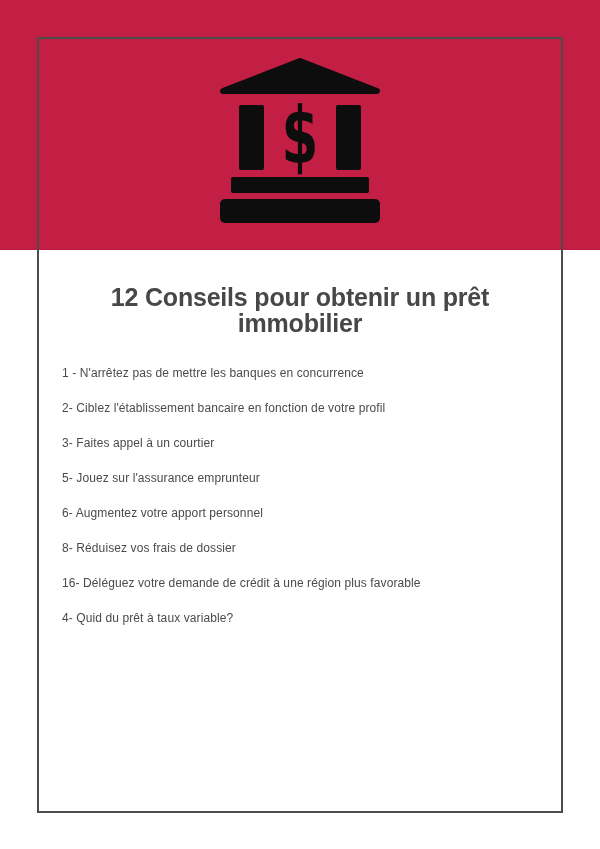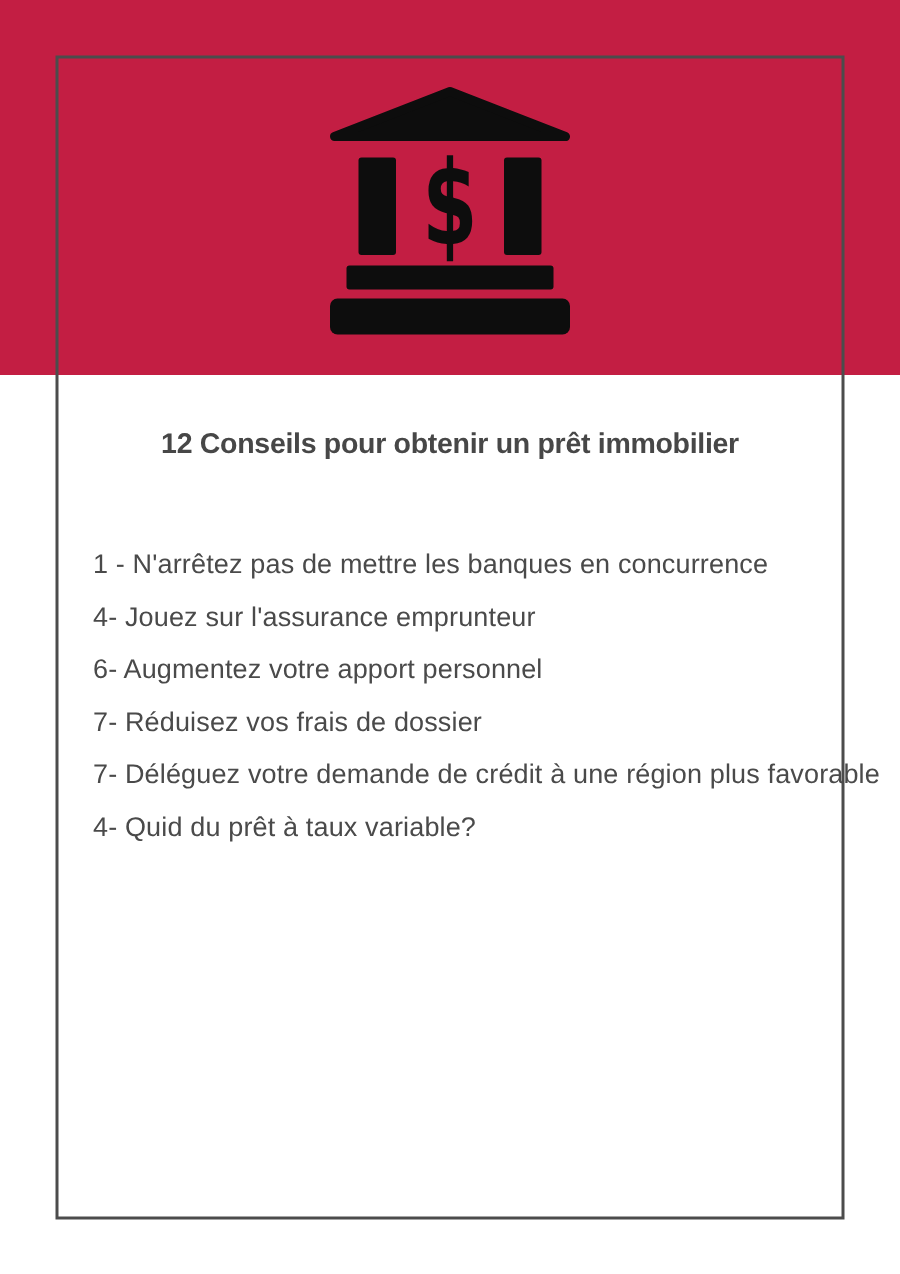--- a/index.html
+++ b/index.html
@@ -32,33 +32,33 @@
     background:transparent;
   }
   .bank-icon{
     position:absolute;left:220px;top:57px;
     width:160px;height:168px;
   }
   .page-title{
     position:absolute;left:65px;top:284px;
     width:470px;
     text-align:center;
-    font-size:19px;line-height:26px;
+    font-size:25px;line-height:26px;
     font-weight:bold;
     letter-spacing:-0.2px;
     color:var(--title-text);
   }
   .tips-list{
     position:absolute;left:62px;top:366px;
     width:505px;
   }
   .tip-item{
     height:16px;
     margin-bottom:19px;
-    font-size:18px;
+    font-size:12px;
     font-weight:500;
     color:var(--body-text);
     white-space:nowrap;
     letter-spacing:0.1px;
   }
 </style>
 </head>
 <body>
 
 <div class="page">
@@ -75,20 +75,22 @@
       <text x="80" y="106" text-anchor="middle" stroke="none" transform="translate(80 0) scale(0.68 1) translate(-80 0)" style="font-family:'DejaVu Sans',sans-serif;font-weight:bold;font-size:78px;">$</text>
       <rect x="11" y="120" width="138" height="16" rx="2" stroke="none"></rect>
       <rect x="0" y="142" width="160" height="24" rx="5" stroke="none"></rect>
     </g>
   </svg>
 
   <h1 class="page-title">12 Conseils pour obtenir un prêt immobilier</h1>
 
   <div class="tips-list">
     <div class="tip-item">1 - N'arrêtez pas de mettre les banques en concurrence</div>
-    <div class="tip-item">4- Jouez sur l'assurance emprunteur</div>
+    <div class="tip-item">2- Ciblez l'établissement bancaire en fonction de votre profil</div>
+    <div class="tip-item">3- Faites appel à un courtier</div>
+    <div class="tip-item">5- Jouez sur l'assurance emprunteur</div>
     <div class="tip-item">6- Augmentez votre apport personnel</div>
-    <div class="tip-item">7- Réduisez vos frais de dossier</div>
-    <div class="tip-item">7- Déléguez votre demande de crédit à une région plus favorable</div>
+    <div class="tip-item">8- Réduisez vos frais de dossier</div>
+    <div class="tip-item">16- Déléguez votre demande de crédit à une région plus favorable</div>
     <div class="tip-item">4- Quid du prêt à taux variable?</div>
   </div>
 
 </div>
 
 </body></html>

